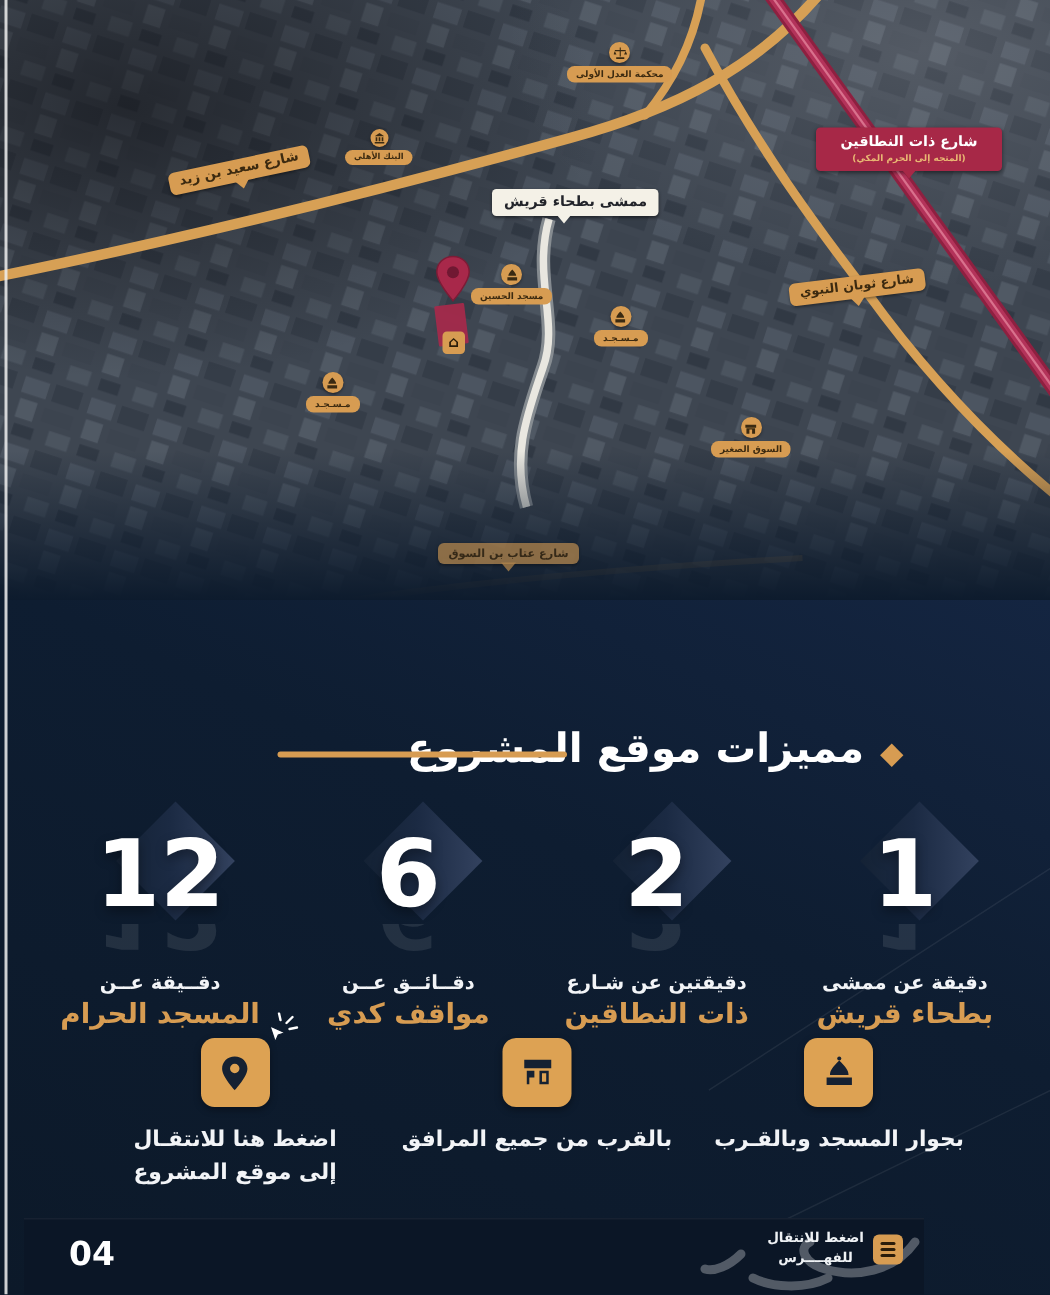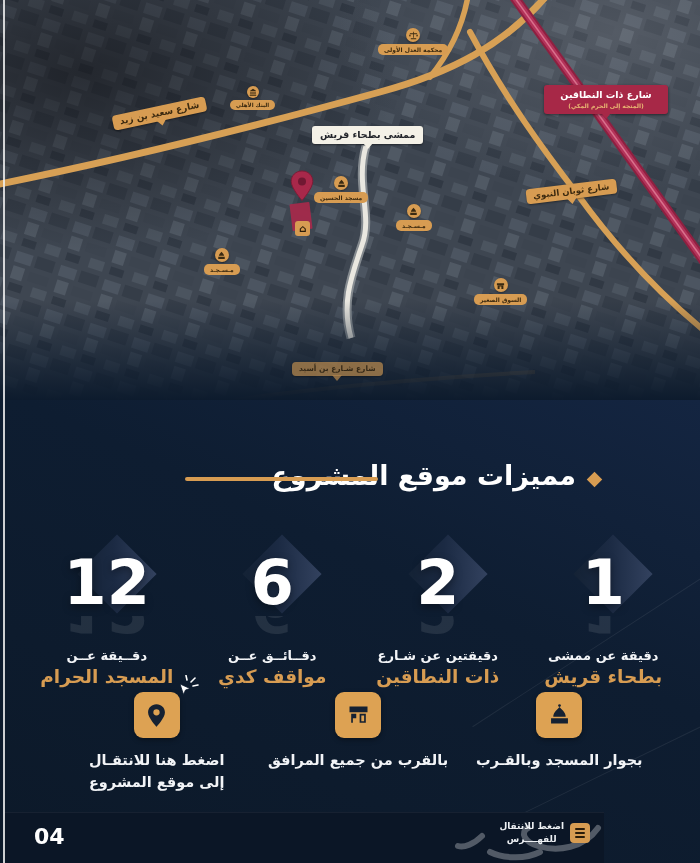--- a/index.html
+++ b/index.html
@@ -10,21 +10,21 @@
   
   .map{position:absolute;top:0;left:0;width:700px;height:400px;overflow:hidden;}
   .map svg.base{position:absolute;top:0;left:0;}
   .map-label{position:absolute;direction:rtl;text-align:center;z-index:5;}
   .pill{background:#d79c52;color:#3c2a10;font-weight:700;border-radius:4px;
         padding:2px 7px 3px;white-space:nowrap;box-shadow:0 1px 2px rgba(0,0,0,.4);}
   .tri{position:absolute;left:50%;bottom:-5px;margin-left:-5px;width:0;height:0;
        border-left:5px solid transparent;border-right:5px solid transparent;
        border-top:6px solid #d79c52;}
   .walkway-box{background:#f4f1e7;color:#22242a;font-weight:700;font-size:9.5px;
-        padding:3px 8px 4px;border-radius:3px;white-space:nowrap;box-shadow:0 1px 2px rgba(0,0,0,.45);}
+        padding:3px 8px 4px;border-radius:3px;white-space:nowrap;box-shadow:0 1px 2px rgba(0,0,0,.45);margin-left:16px;}
   .walkway-box .tri{border-top-color:#f4f1e7;}
   .red-box{background:#a72847;border-radius:3px;padding:4px 6px 5px;width:112px;
         box-shadow:0 1px 3px rgba(0,0,0,.5);}
   .red-box .l1{color:#ffffff;font-size:9.5px;font-weight:700;line-height:1.25;}
   .red-box .l2{color:#e9b873;font-size:6px;font-weight:700;margin-top:1px;}
   .red-box .tri{border-top-color:#a72847;}
   .street-pill{font-size:9px;}
   .poi{position:absolute;z-index:4;display:flex;flex-direction:column;align-items:center;direction:rtl;}
   .poi-dot{width:14px;height:14px;border-radius:50%;background:#d79c52;display:flex;
         align-items:center;justify-content:center;box-shadow:0 1px 2px rgba(0,0,0,.4);margin-bottom:2px;}
@@ -36,21 +36,21 @@
   .proj-pin{position:absolute;left:289px;top:170px;z-index:6;}
   .proj-house{position:absolute;left:295px;top:221px;width:15px;height:15px;background:#d79c52;
         border-radius:3px;z-index:6;display:flex;align-items:center;justify-content:center;
         color:#2a1c0a;font-size:10px;font-weight:700;line-height:1;}
 
   
   .content{position:absolute;top:400px;left:0;width:700px;height:463px;
         background:linear-gradient(205deg,#142541 0%,#0e1d31 40%,#0c1929 100%);}
   .dline{position:absolute;height:1px;background:rgba(255,255,255,.07);z-index:1;}
 
-  .title-row{position:absolute;top:60px;left:0;width:644px;height:40px;z-index:2;}
+  .title-row{position:absolute;top:84px;left:0;width:644px;height:40px;z-index:2;}
   .title-diamond{position:absolute;right:44px;top:14px;width:11px;height:11px;
         background:#d79c52;transform:rotate(45deg);}
   .title-text{position:absolute;right:68px;top:0;direction:rtl;color:#ffffff;
         font-size:27px;font-weight:800;}
   .title-line{position:absolute;left:185px;top:17px;width:193px;height:4px;
         background:#d79c52;border-radius:2px;}
 
   .stats-row{position:absolute;top:148px;left:0;width:700px;display:flex;direction:rtl;
         padding:0 14px 0 24px;box-sizing:border-box;z-index:2;}
   .stat{flex:1;text-align:center;position:relative;}
@@ -68,21 +68,21 @@
         padding:0 40px 0 56px;box-sizing:border-box;z-index:2;}
   .feature{flex:1;text-align:center;position:relative;}
   .feature-icon{width:46px;height:46px;background:#dda253;border-radius:9px;margin:0 auto;
         display:flex;align-items:center;justify-content:center;position:relative;
         box-shadow:0 2px 5px rgba(0,0,0,.35);}
   .feature-icon svg.main{width:27px;height:27px;fill:#152132;}
   .cursor-ico{position:absolute;top:-17px;right:-20px;}
   .feature-l1,.feature-l2{color:#f2f4f7;font-size:14.5px;font-weight:700;direction:rtl;line-height:1.55;}
   .feature-l1{margin-top:11px;}
 
-  .footer{position:absolute;bottom:0;left:4px;width:600px;height:50px;background:#0b1626;
+  .footer{position:absolute;bottom:0;left:16px;width:600px;height:50px;background:#0b1626;
         border-top:1px solid rgba(255,255,255,.05);z-index:3;}
   .page-num{position:absolute;left:30px;top:11px;color:#ffffff;font-size:22px;font-weight:800;}
   .watermark{position:absolute;right:0;bottom:1px;opacity:.45;}
   .index-link{position:absolute;right:14px;top:7px;display:flex;direction:rtl;align-items:center;gap:6px;}
   .index-icon{width:20px;height:20px;background:#d79c52;border-radius:4px;display:flex;
         flex-direction:column;align-items:center;justify-content:center;gap:2px;}
   .index-icon i{display:block;width:10px;height:2px;background:#2a1c0a;border-radius:1px;}
   .index-texts{text-align:center;}
   .index-texts div{color:#eef1f4;font-size:9px;font-weight:700;line-height:1.45;direction:rtl;}
 
@@ -188,21 +188,21 @@
       </div>
     </div>
     <div class="map-label" style="left:526px;top:184px;transform:rotate(-7deg);">
       <div class="pill street-pill" style="font-size:8.5px;">
         <span>شارع ثوبان النبوي</span>
         <i class="tri"></i>
       </div>
     </div>
     <div class="map-label" style="left:292px;top:362px;opacity:.8;">
       <div class="pill street-pill" style="font-size:7.5px;background:rgba(215,156,82,.75);">
-        <span>شارع شـارع بن أسيد</span>
+        <span>شارع عتاب بن السوق</span>
         <i class="tri" style="border-top-color:rgba(215,156,82,.75);"></i>
       </div>
     </div>
 
     <div class="poi" style="left:378px;top:28px;">
       <div class="poi-dot">
           <svg>
             <use href="#sym-scales"></use>
           </svg>
         </div>

